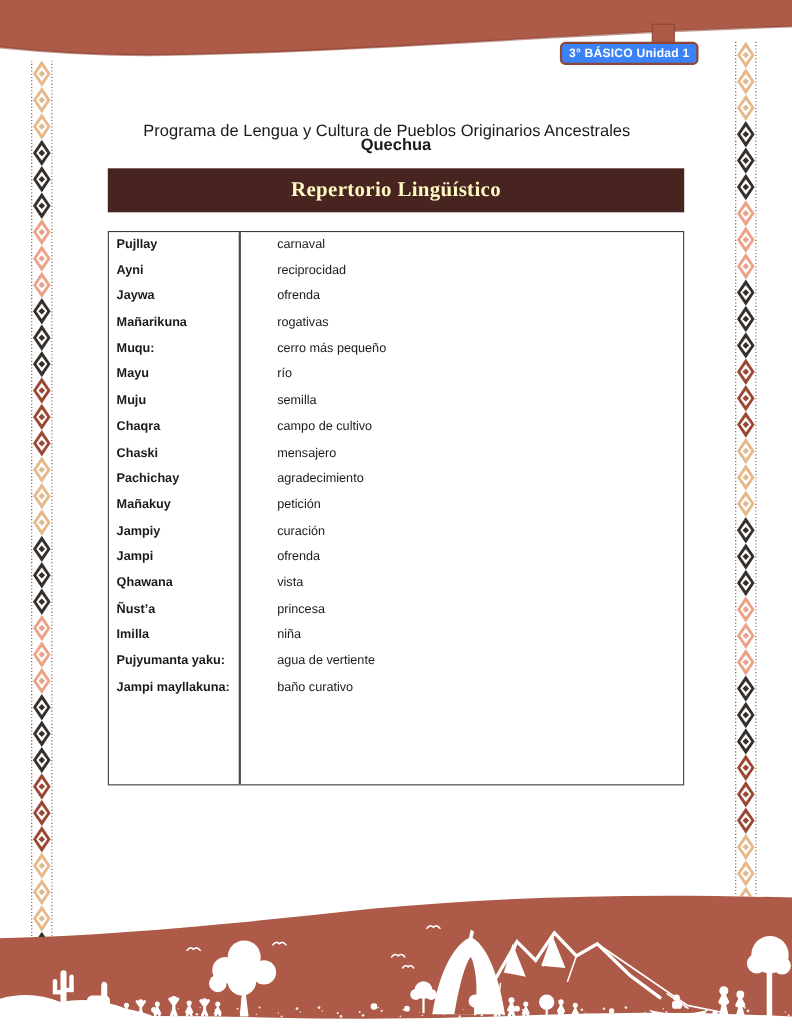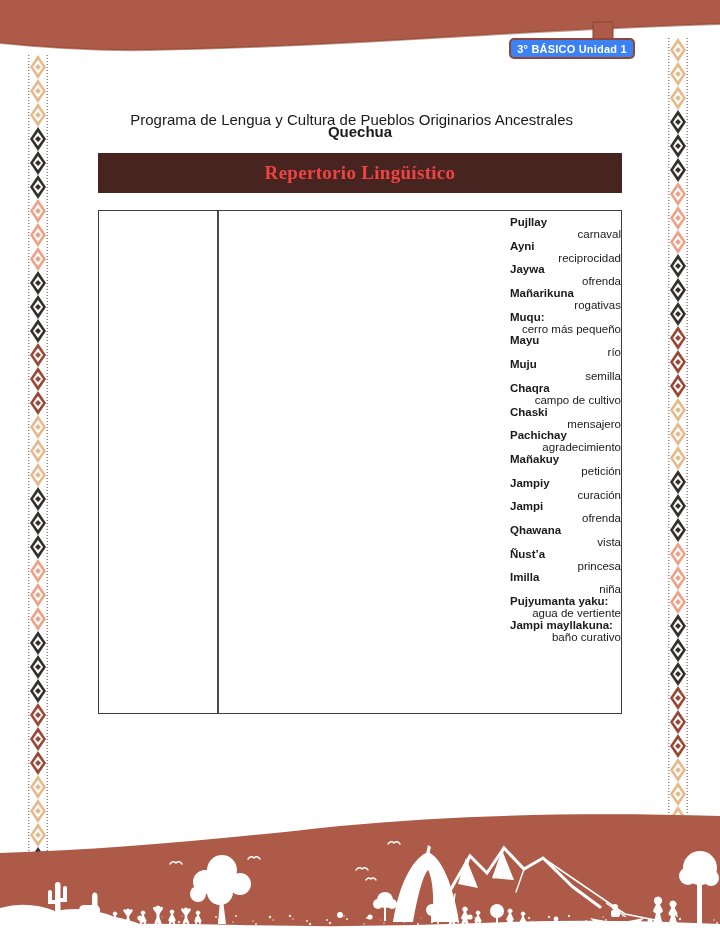--- a/index.html
+++ b/index.html
@@ -30,21 +30,21 @@
   }
   
   .glossary{
     left:98px;top:210px;width:524px;height:504px;box-sizing:border-box;
     border:1.6px solid #3d3d3d;background:#ffffff;
   }
   .glossary::after{
     content:"";position:absolute;left:118px;top:0;bottom:0;width:1.6px;background:#4a4a4a;
   }
   .g-body{padding-top:5px;}
-  .g-row{display:flex;height:23.7px;align-items:flex-end;flex-direction:column;}
+  .g-row{display:flex;height:23.7px;align-items:flex-start;}
   .g-term{width:118px;box-sizing:border-box;padding-left:7px;font-weight:bold;font-size:11.5px;flex:none;}
   .g-def{padding-left:6px;font-size:11.5px;white-space:nowrap;margin-left:29px;}
   .g-def b{font-weight:bold;}
   
   #landscape{left:0;top:812px;width:720px;height:120px;}
 </style>
 </head>
 <body>
 
 <div class="page">
@@ -265,21 +265,21 @@
       <path d="M10,768 L18,780 L10,792 L2,780 Z" fill="#e5b98a"></path>
       <path d="M10,773 L15,780 L10,787 L5,780 Z" fill="#ffffff"></path>
       <path d="M10,777 L13,780 L10,783 L7,780 Z" fill="#e5b98a"></path>
       <line x1="0.8" x2="0.8" y1="0" y2="777" stroke="#7a6a5c" stroke-width="1.2" stroke-dasharray="1 2"></line>
       <line x1="19.2" x2="19.2" y1="0" y2="777" stroke="#7a6a5c" stroke-width="1.2" stroke-dasharray="1 2"></line>
     </svg>
 
   <div class="program-title abs">Programa de Lengua y Cultura de Pueblos Originarios Ancestrales</div>
   <div class="language-title abs">Quechua</div>
 
-  <div class="banner abs" id="section-banner" style="background: rgb(71, 36, 32); color: #ef4444;">
+  <div class="banner abs" id="section-banner" style="background: rgb(71, 36, 32); color: #fef9c3;">
     <span>Repertorio Lingüístico</span>
   </div>
 
   <div class="glossary abs">
     <div class="g-body" id="glossary-body">
         <div class="g-row">
           <div class="g-term">Pujllay</div>
           <div class="g-def">carnaval</div>
         </div>
         <div class="g-row">

